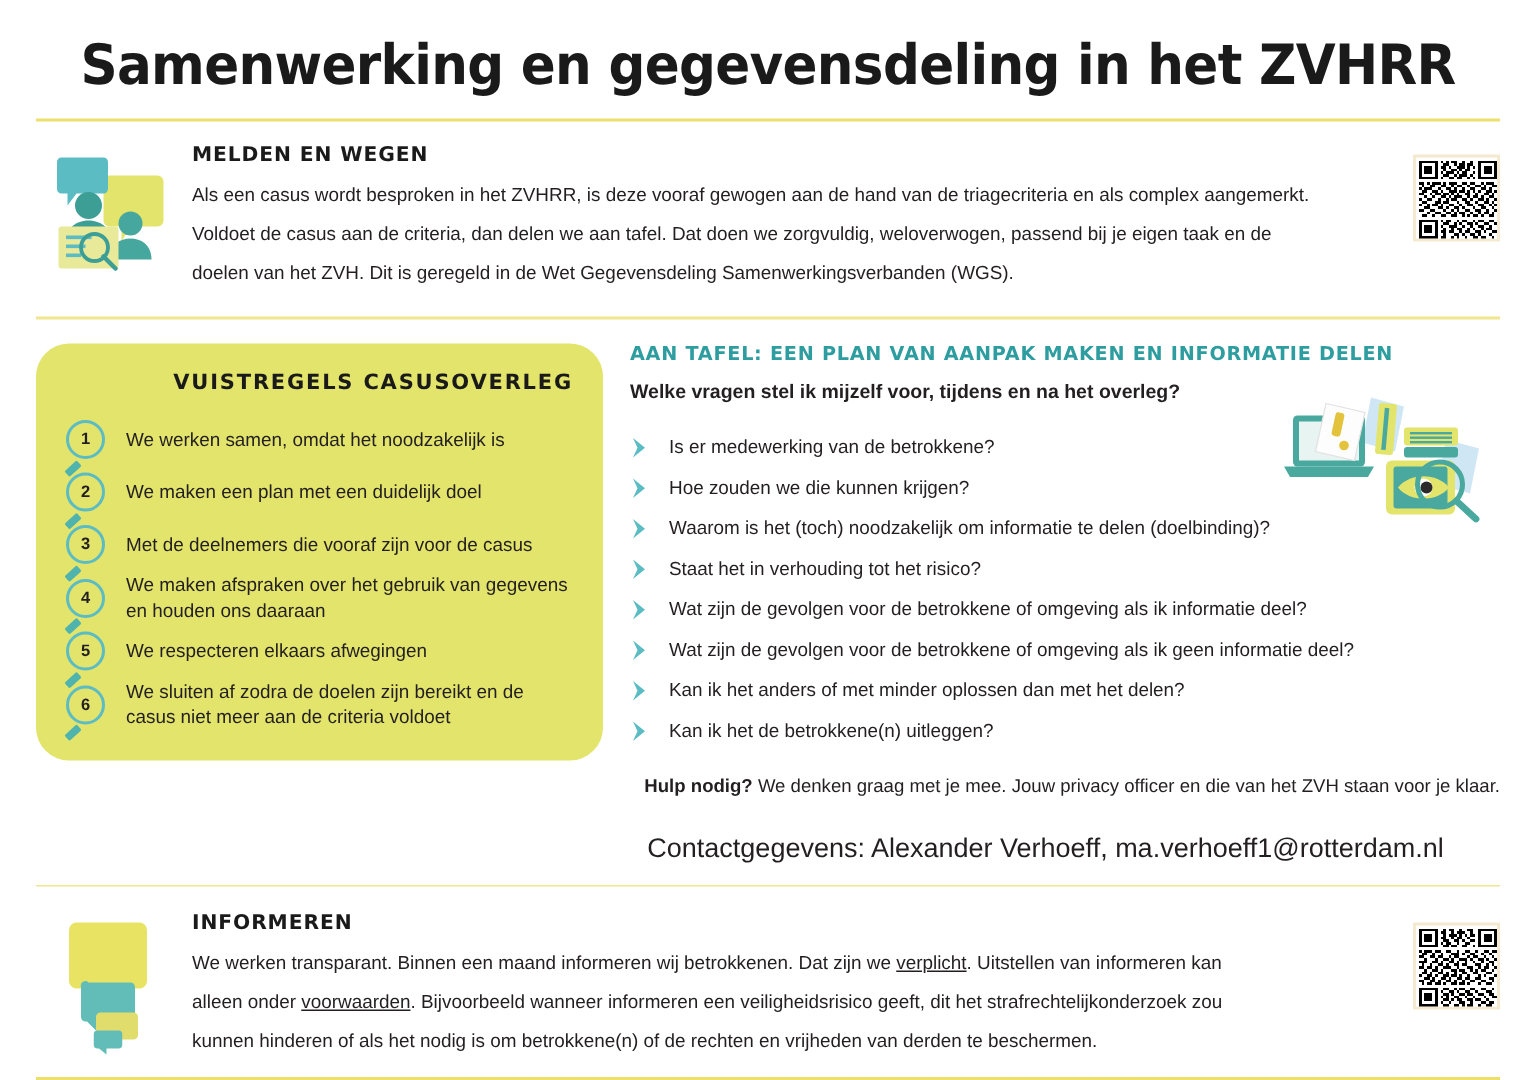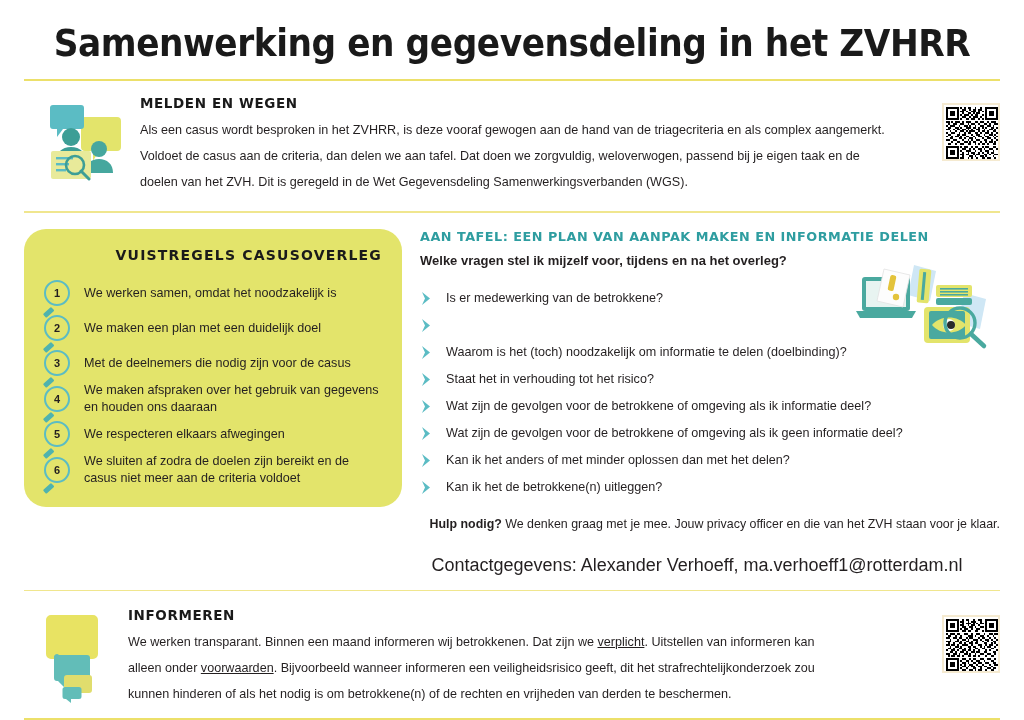--- a/index.html
+++ b/index.html
@@ -21,21 +21,21 @@
     color: #1a1a1a;
     transform: scaleX(0.93);
   }
   .rule {
     height: 2px; background: #ece06a;
     margin: 14px 24px 0 24px;
   }
   .rule.thin { height: 1.5px; background: #f0e68e; }
 
   
-  .melden { padding: 14px 24px 0 36px; display: flex; gap: 0; }
+  .melden { padding: 14px 24px 0 24px; display: flex; gap: 0; }
   .illus-col { width: 100px; flex: 0 0 100px; display: flex; justify-content: center; padding-top: 4px; }
   .txt-col { flex: 1; padding-left: 4px; }
   .head {
     font-family: "DejaVu Sans", sans-serif;
     font-size: 13.5px; font-weight: bold;
     letter-spacing: 0.6px;
     color: #1a1a1a;
     margin-bottom: 7px;
   }
   .para { font-size: 12.6px; line-height: 2.05; color: #231f20; }
@@ -201,21 +201,21 @@
           <div class="vrow">
             <div class="vnum">1</div>
             <div class="vtext">We werken samen, omdat het noodzakelijk is</div>
           </div>
           <div class="vrow">
             <div class="vnum">2</div>
             <div class="vtext">We maken een plan met een duidelijk doel</div>
           </div>
           <div class="vrow">
             <div class="vnum">3</div>
-            <div class="vtext">Met de deelnemers die nodig zijn voor de casus</div>
+            <div class="vtext">Met de deelnemers die vooraf zijn voor de casus</div>
           </div>
           <div class="vrow">
             <div class="vnum">4</div>
             <div class="vtext">We maken afspraken over het gebruik van gegevens en houden ons daaraan</div>
           </div>
           <div class="vrow">
             <div class="vnum">5</div>
             <div class="vtext">We respecteren elkaars afwegingen</div>
           </div>
           <div class="vrow">
@@ -261,20 +261,21 @@
         <div class="qrow">
           <span class="chev"><svg width="15" height="15" viewBox="0 0 15 15">
                 <path d="M2 1 L10 7.5 L2 14 L5 7.5 Z" fill="#5bbcc4"></path>
               </svg></span>
           <span class="qtext">Is er medewerking van de betrokkene?</span>
         </div>
         <div class="qrow">
           <span class="chev"><svg width="15" height="15" viewBox="0 0 15 15">
                 <path d="M2 1 L10 7.5 L2 14 L5 7.5 Z" fill="#5bbcc4"></path>
               </svg></span>
+          <span class="qtext">Hoe zouden we die kunnen krijgen?</span>
         </div>
         <div class="qrow">
           <span class="chev"><svg width="15" height="15" viewBox="0 0 15 15">
                 <path d="M2 1 L10 7.5 L2 14 L5 7.5 Z" fill="#5bbcc4"></path>
               </svg></span>
           <span class="qtext">Waarom is het (toch) noodzakelijk om informatie te delen (doelbinding)?</span>
         </div>
         <div class="qrow">
           <span class="chev"><svg width="15" height="15" viewBox="0 0 15 15">
                 <path d="M2 1 L10 7.5 L2 14 L5 7.5 Z" fill="#5bbcc4"></path>

